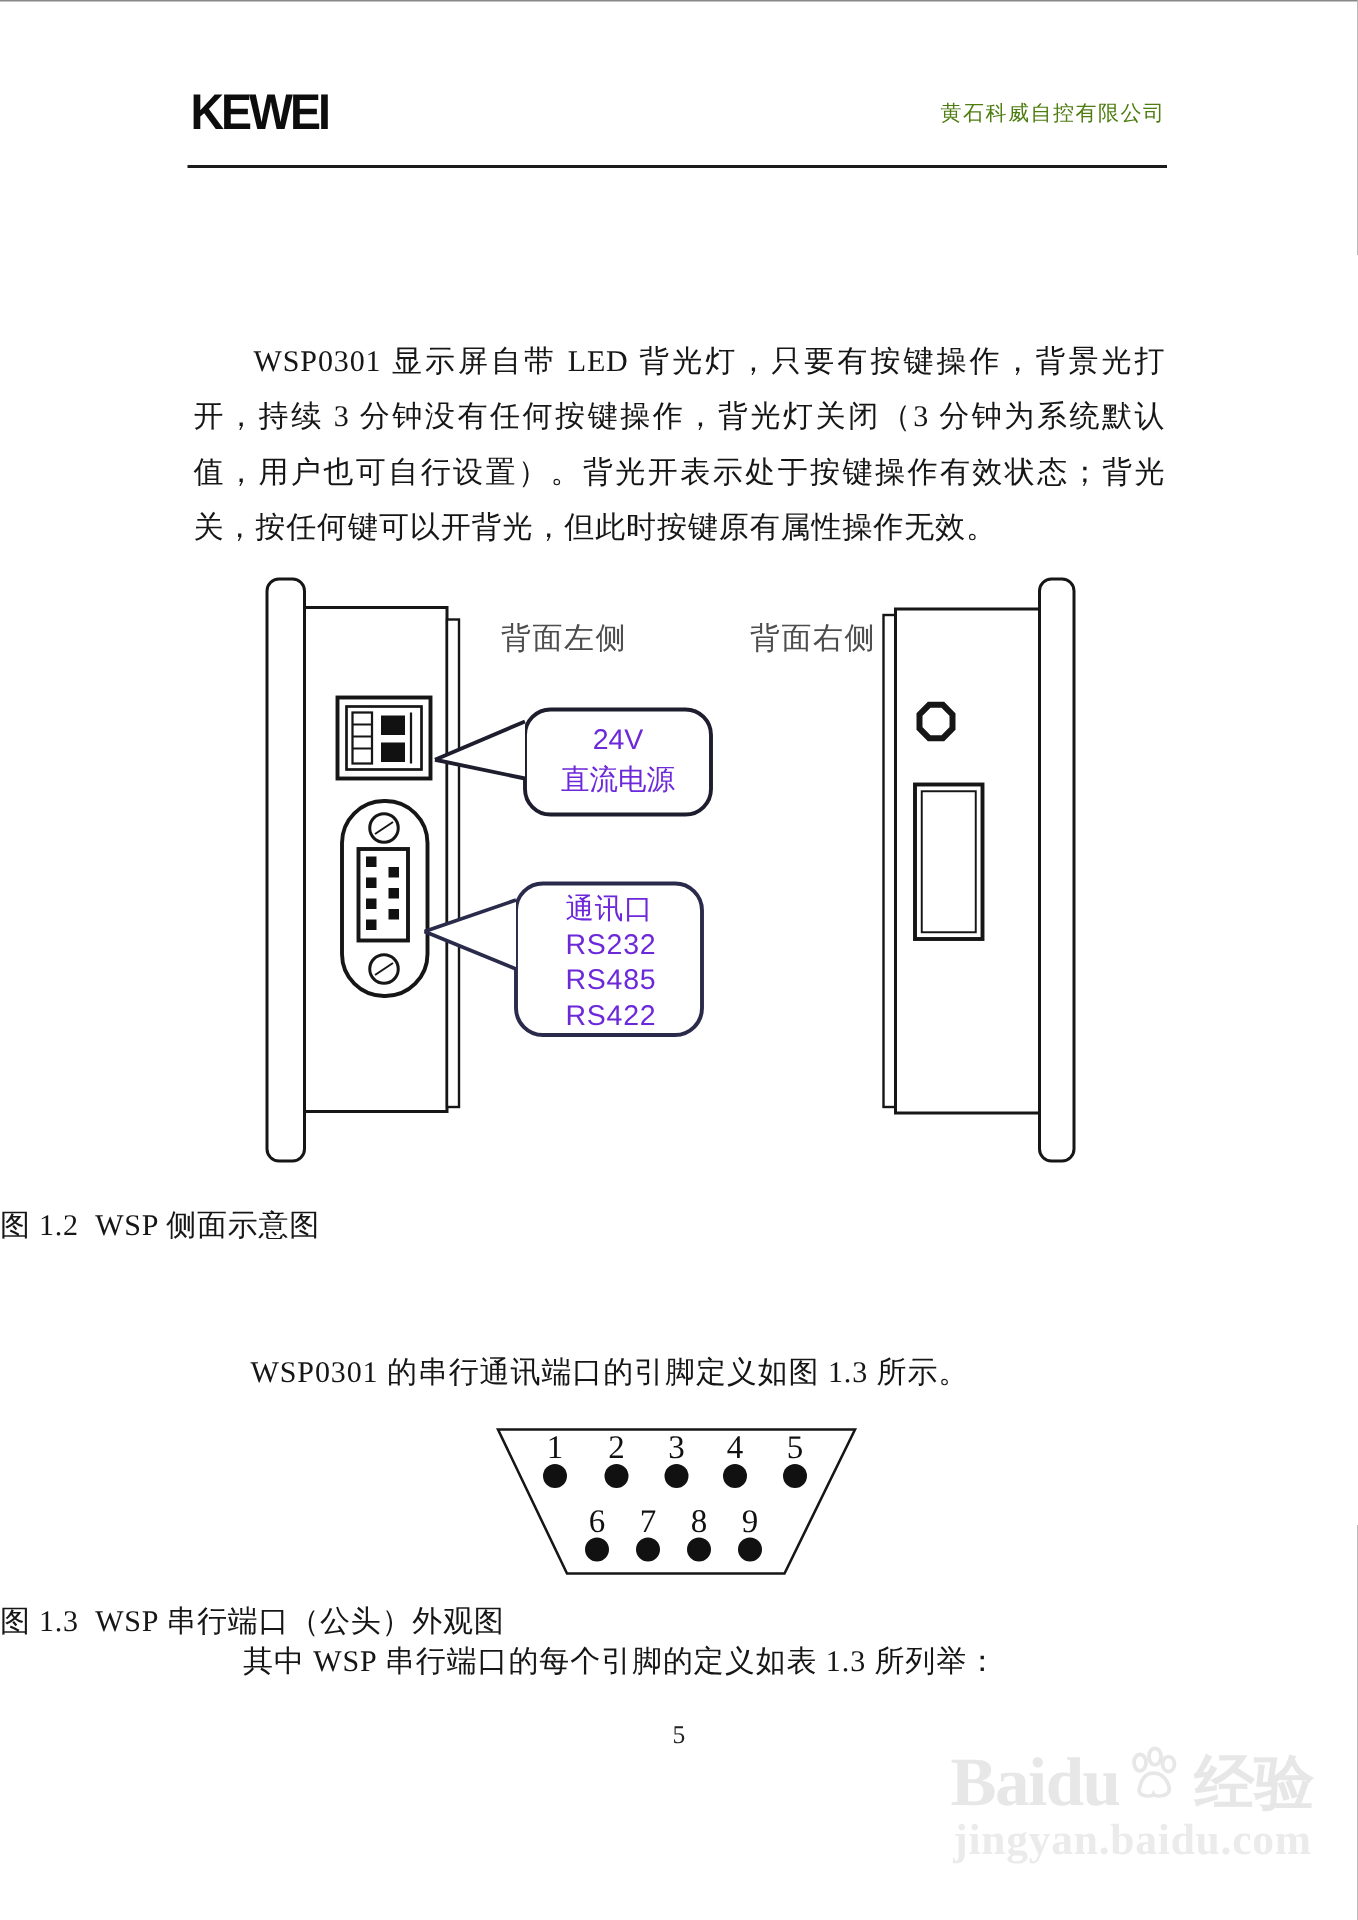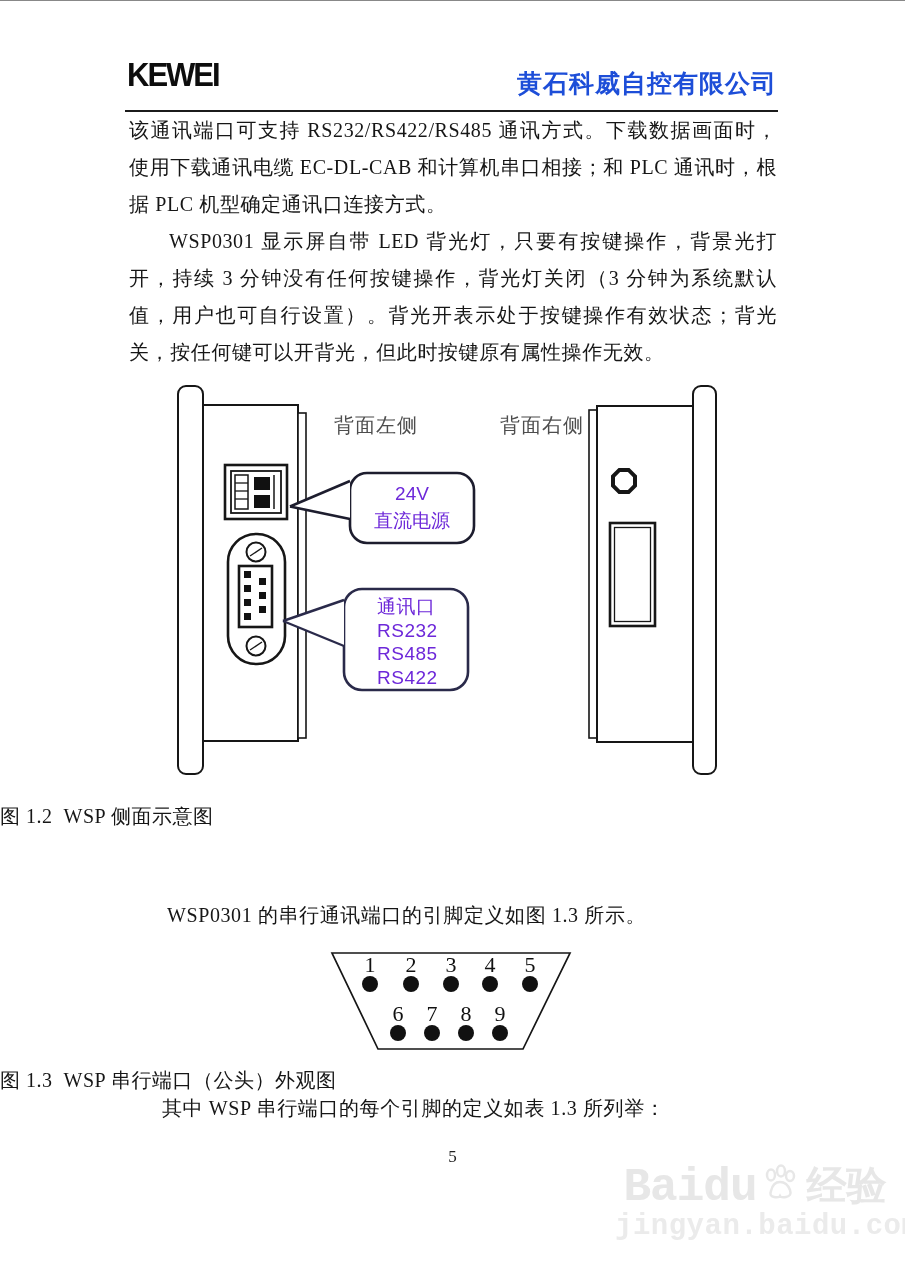--- a/index.html
+++ b/index.html
@@ -9,23 +9,22 @@
     overflow:hidden;margin:1px auto;
   }
   
   .logo{
     position:absolute;left:127px;top:56px;
     font-family:"Liberation Sans","DejaVu Sans",sans-serif;
     font-weight:900;font-size:31px;letter-spacing:-2px;color:#0d0d0d;
     transform:scaleY(1.08);
   }
   .company{
-    position:absolute;right:128px;top:66px;font-size:25px;color:#1d4ed8;
+    position:absolute;right:128px;top:66px;font-size:14px;color:#4d7c0f;
     letter-spacing:1px;
-    font-weight:bold;
   }
   .header-rule{
     position:absolute;left:125px;right:127px;top:109px;height:2px;background:#1b1b1b;
   }
   
   .para{
     position:absolute;left:129px;width:648px;
     font-size:20px;line-height:37px;text-align:justify;
     letter-spacing:0.6px;color:#161616;
   }
@@ -71,41 +70,40 @@
   .pin-num{
     font-family:"Liberation Serif","DejaVu Serif",serif;font-size:22px;fill:#111;
   }
   .page-number{
     position:absolute;left:0;top:1146px;width:905px;text-align:center;
     font-size:17px;color:#222;
   }
   
   .watermark{
     position:absolute;left:615px;top:1162px;width:280px;
-    font-family:Liberation Mono, monospace;
+    font-family:Liberation Serif, serif;
     color:#e7e7e7;user-select:none;
   }
   .wm-line1{display:flex;align-items:flex-end;justify-content:center;gap:2px;}
   .wm-brand{font-weight:700;font-size:46px;line-height:44px;letter-spacing:-1px;}
   .wm-suffix{font-weight:700;font-size:40px;line-height:42px;margin-left:4px;}
   .wm-url{
     text-align:center;font-weight:700;font-size:29px;line-height:34px;
     letter-spacing:0.5px;color:#ebebeb;
   }
 </style>
 </head>
 <body>
 
 <div class="page">
 
   <div class="logo">KEWEI</div>
   <div class="company">黄石科威自控有限公司</div>
   <div class="header-rule"></div>
 
-  <div class="para p1">该通讯端口可支持 RS232/RS422/RS485 通讯方式。下载数据画面时，使用下载通讯电缆 EC-DL-CAB 和计算机串口相接；和 PLC 通讯时，根据 PLC 机型确定通讯口连接方式。</div>
   <div class="para p2">WSP0301 显示屏自带 LED 背光灯，只要有按键操作，背景光打开，持续 3 分钟没有任何按键操作，背光灯关闭（3 分钟为系统默认值，用户也可自行设置）。背光开表示处于按键操作有效状态；背光关，按任何键可以开背光，但此时按键原有属性操作无效。</div>
 
   <svg class="fig12-svg" width="905" height="412" viewBox="0 0 905 412" fill="none" stroke="#161616" stroke-width="2">
 
     <g>
       <rect x="178" y="2" width="25" height="388" rx="8" fill="#fff"></rect>
       <rect x="203" y="21" width="95" height="336" fill="#fff"></rect>
       <rect x="298" y="29" width="8" height="325" fill="#fff" stroke-width="1.6"></rect>
 
       <g>

